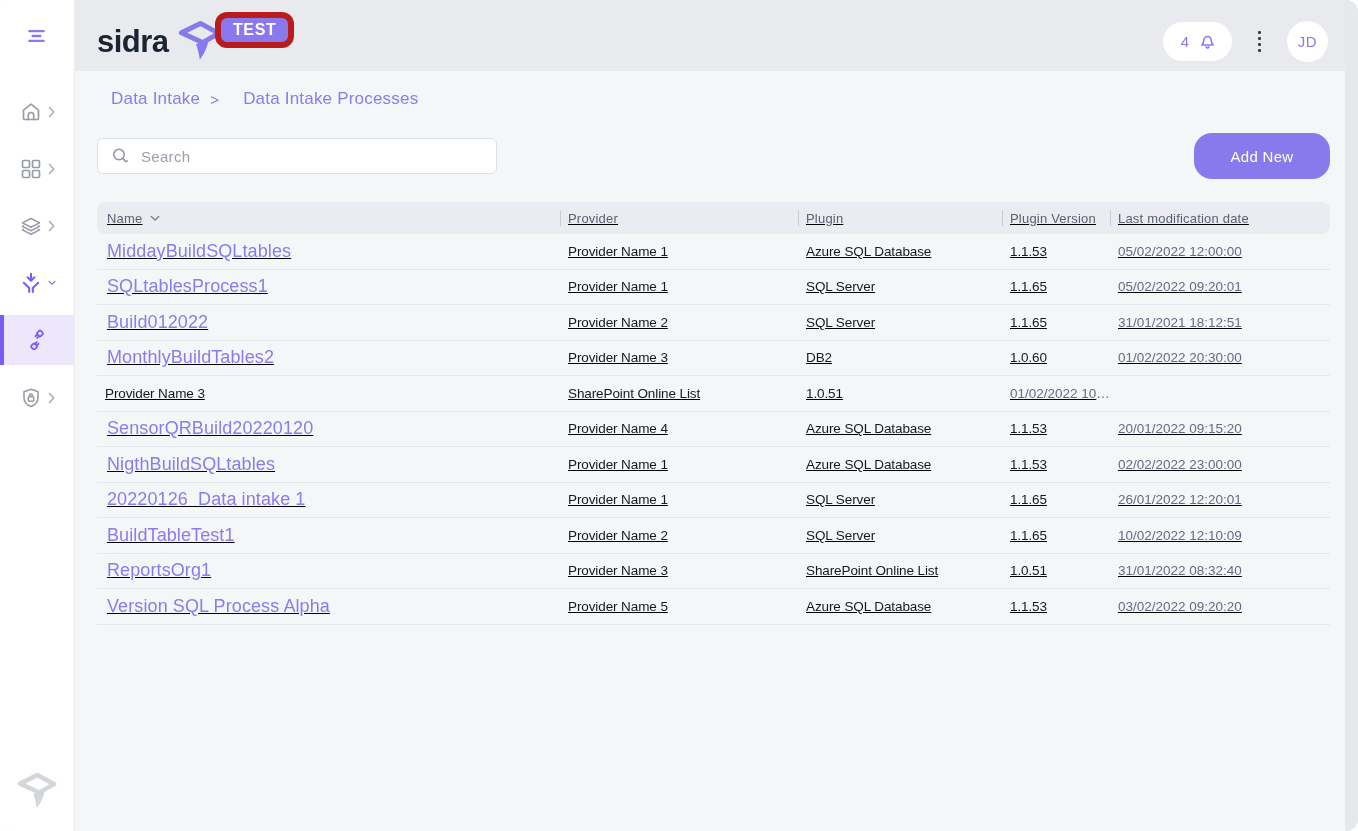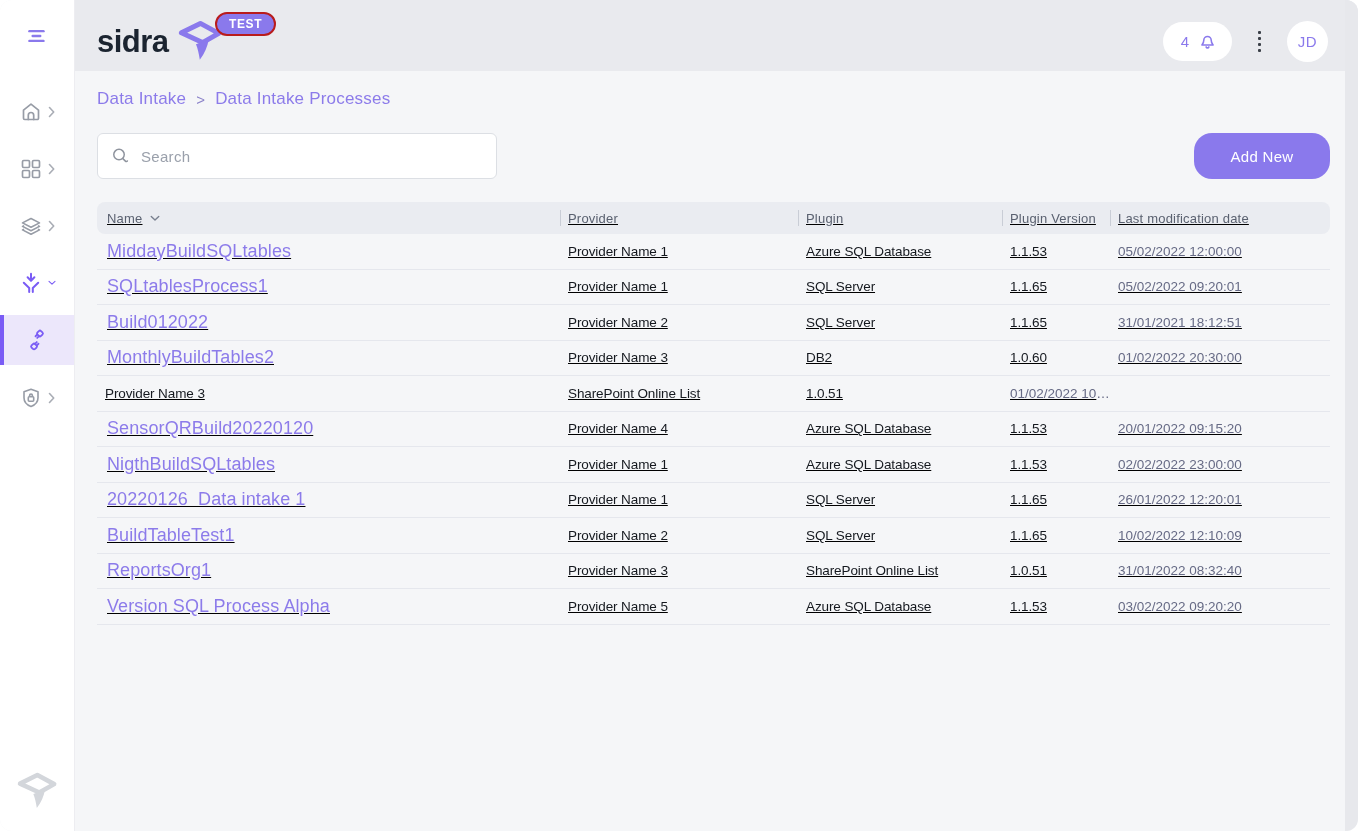--- a/index.html
+++ b/index.html
@@ -32,39 +32,39 @@
 
   
   .right{flex:1;display:flex;flex-direction:column;position:relative;}
 
   
   .topbar{height:71px;background:var(--header-bg);display:flex;align-items:center;justify-content:space-between;padding:12px 30px 0 22px;flex-shrink:0;}
   .brand{display:flex;align-items:center;position:relative;}
   .brand-text{font-size:31px;font-weight:700;letter-spacing:-0.5px;color:var(--logo-navy);}
   .brand-mark{display:flex;margin-left:8px;color:var(--accent-purple);}
   .brand-mark svg{width:46px;height:48px;}
-  .test-badge{position:absolute;left:118px;top:-6px;background:var(--accent-purple);color:#fff;font-size:12px;font-weight:700;letter-spacing:0.6px;padding:3px 12px;border-radius:12px;border:2px solid #b91c1c;}
+  .test-badge{position:absolute;left:118px;top:-6px;background:var(--accent-purple);color:#fff;font-size:16px;font-weight:700;letter-spacing:0.6px;padding:3px 12px;border-radius:12px;border:6px solid #b91c1c;}
   .top-actions{display:flex;align-items:center;gap:22px;}
   .notif{display:flex;align-items:center;gap:8px;background:#fff;border:none;border-radius:20px;height:39px;padding:0 14px 0 18px;cursor:pointer;color:var(--accent-purple);}
   .notif-count{font-size:15px;color:var(--accent-purple);}
   .bell{display:flex;}
   .bell svg{width:21px;height:21px;}
   .kebab{background:none;border:none;cursor:pointer;padding:4px;}
   .kebab-icon{display:flex;flex-direction:column;gap:3px;}
   .kebab-icon i{width:3px;height:3px;background:#3A3F47;border-radius:1px;}
   .avatar{width:41px;height:41px;border-radius:50%;background:#fff;border:none;cursor:pointer;color:var(--accent-purple);font-size:15px;letter-spacing:0.5px;font-family:inherit;}
 
   
   .content{flex:1;padding:18px 28px 0 22px;}
   .breadcrumb{display:flex;align-items:center;gap:10px;font-size:17px;color:var(--link-purple);letter-spacing:0.2px;}
-  .breadcrumb a{color:var(--link-purple);text-decoration:none;cursor:pointer;}
+  .breadcrumb a{color:var(--link-purple);text-decoration:none;cursor:pointer;margin-left:14px;}
   .crumb-sep{color:#8B82C9;font-size:15px;}
 
   .toolbar{margin-top:24px;display:flex;align-items:center;justify-content:space-between;}
-  .searchbox{display:flex;align-items:center;width:400px;height:46px;background:#fff;border:1px solid #DCDFE4;border-radius:6px;padding:0 12px;}
+  .searchbox{display:flex;align-items:center;width:400px;height:36px;background:#fff;border:1px solid #DCDFE4;border-radius:6px;padding:0 12px;}
   .searchbox .sicon{display:flex;color:#8F949E;margin-right:10px;}
   .searchbox .sicon svg{width:21px;height:21px;}
   .searchbox input{border:none;outline:none;flex:1;font-size:15px;font-family:inherit;color:#444;background:transparent;}
   .searchbox input::placeholder{color:#9AA0AB;letter-spacing:0.3px;}
   .add-new{width:136px;height:46px;border:none;border-radius:18px;background:var(--accent-purple);color:#fff;font-size:15px;font-family:inherit;letter-spacing:0.3px;cursor:pointer;}
 
   
   .table{margin-top:23px;}
   .grid-cols{display:grid;grid-template-columns:463px 238px 204px 108px 1fr;align-items:center;text-decoration:underline;}
   .thead{background:var(--table-header-bg);border-radius:8px;height:32px;}

